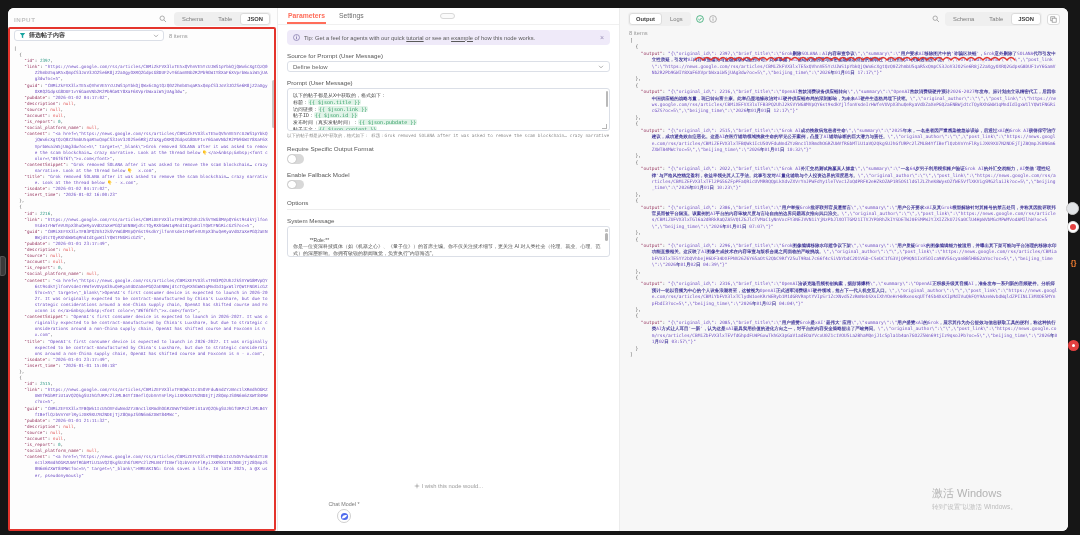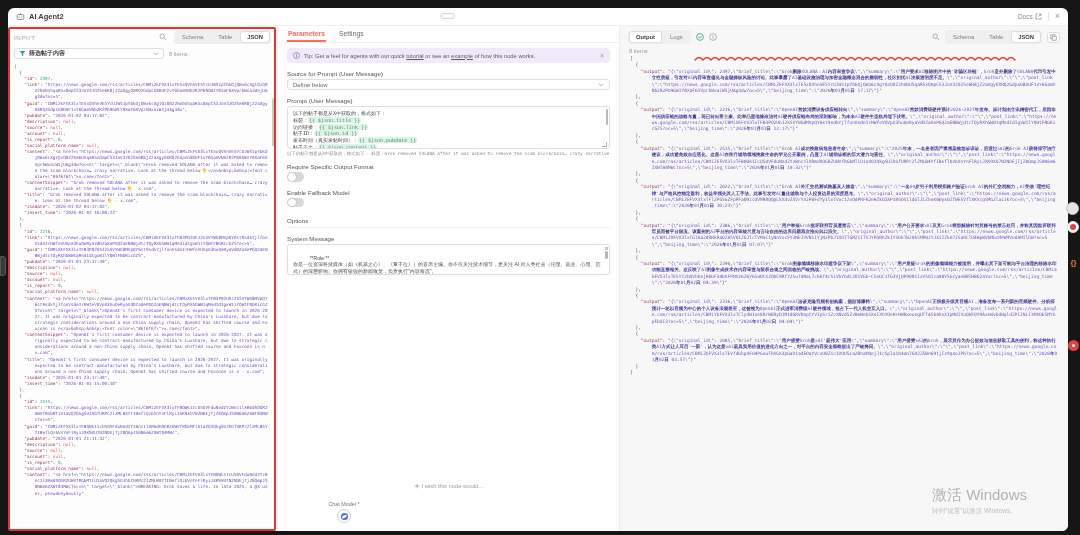--- a/index.html
+++ b/index.html
@@ -86,57 +86,34 @@
   .op-head .right{margin-left:auto;display:flex;align-items:center;gap:5px;}
   .copy-btn{width:13px;height:11px;border:1px solid #dcdcdc;border-radius:3px;background:#fff;
             display:flex;align-items:center;justify-content:center;}
   .op-items{font-size:5.8px;color:#9a9a9a;padding:2px 9px 1px 9px;}
   .output-code{flex:1;padding:1px 10px;min-height:0;font-size:4.5px;line-height:6.4px;}
   
   .red-rect{position:absolute;left:8px;top:27px;width:268px;height:504px;border:2px solid #e4342c;
             border-radius:2px;pointer-events:none;}
   .red-squiggle{position:absolute;left:694px;top:54px;pointer-events:none;}
   .watermark{position:absolute;left:932px;top:486px;color:#b3b3b3;pointer-events:none;}
-  .watermark .w1{font-size:15px;}
+  .watermark .w1{font-size:11px;}
   .watermark .w2{font-size:6.5px;margin-top:2px;color:#bcbcbc;}
   .edge-widget{position:absolute;border-radius:50%;display:flex;align-items:center;justify-content:center;}
   .left-handle{position:absolute;left:0;top:256px;width:6px;height:20px;background:#3a3a3a;
                border-radius:0 3px 3px 0;border:1px solid #555;}
   .top-pill{position:absolute;left:440px;top:13px;width:15px;height:6px;border:1px solid #d8d8d8;border-radius:3px;background:#fbfbfb;}
   svg{display:block;}
 </style>
 </head>
 <body>
 
 <div class="stage">
   <div class="window">
 
-    <div class="titlebar">
-      <span class="icon-btn">
-        <svg width="9" height="9" viewBox="0 0 9 9">
-            <rect x="1.2" y="2.6" width="6.6" height="5" rx="1.2" fill="none" stroke="#777" stroke-width="0.8"></rect>
-            <line x1="4.5" y1="0.8" x2="4.5" y2="2.6" stroke="#777" stroke-width="0.8"></line>
-            <circle cx="3.2" cy="5" r="0.6" fill="#777"></circle>
-            <circle cx="5.8" cy="5" r="0.6" fill="#777"></circle>
-          </svg>
-      </span>
-      <span class="app-title">AI Agent2</span>
-      <div class="tb-right">
-        <span style="display:inline-flex;align-items:center;gap:2px;">
-          <span>Docs</span>
-          <span class="icon-btn">
-            <svg width="7" height="7" viewBox="0 0 7 7">
-                <path d="M2.6 1h-1.6v5h5v-1.6M4 1h2v2M6 1L3.2 3.8" fill="none" stroke="#8a8a8a" stroke-width="0.7"></path>
-              </svg>
-          </span>
-        </span>
-        <span class="tb-divider"></span>
-        <span class="close-x">×</span>
-      </div>
-    </div>
 
     <div class="panels">
 
       <aside class="input-panel">
         <div class="ip-head">
           <span class="ip-title">INPUT</span>
           <span style="flex:1"></span>
           <span class="icon-btn">
             <svg width="8" height="8" viewBox="0 0 8 8">
                 <circle cx="3.2" cy="3.2" r="2.2" fill="none" stroke="#9a9a9a" stroke-width="0.8"></circle>

